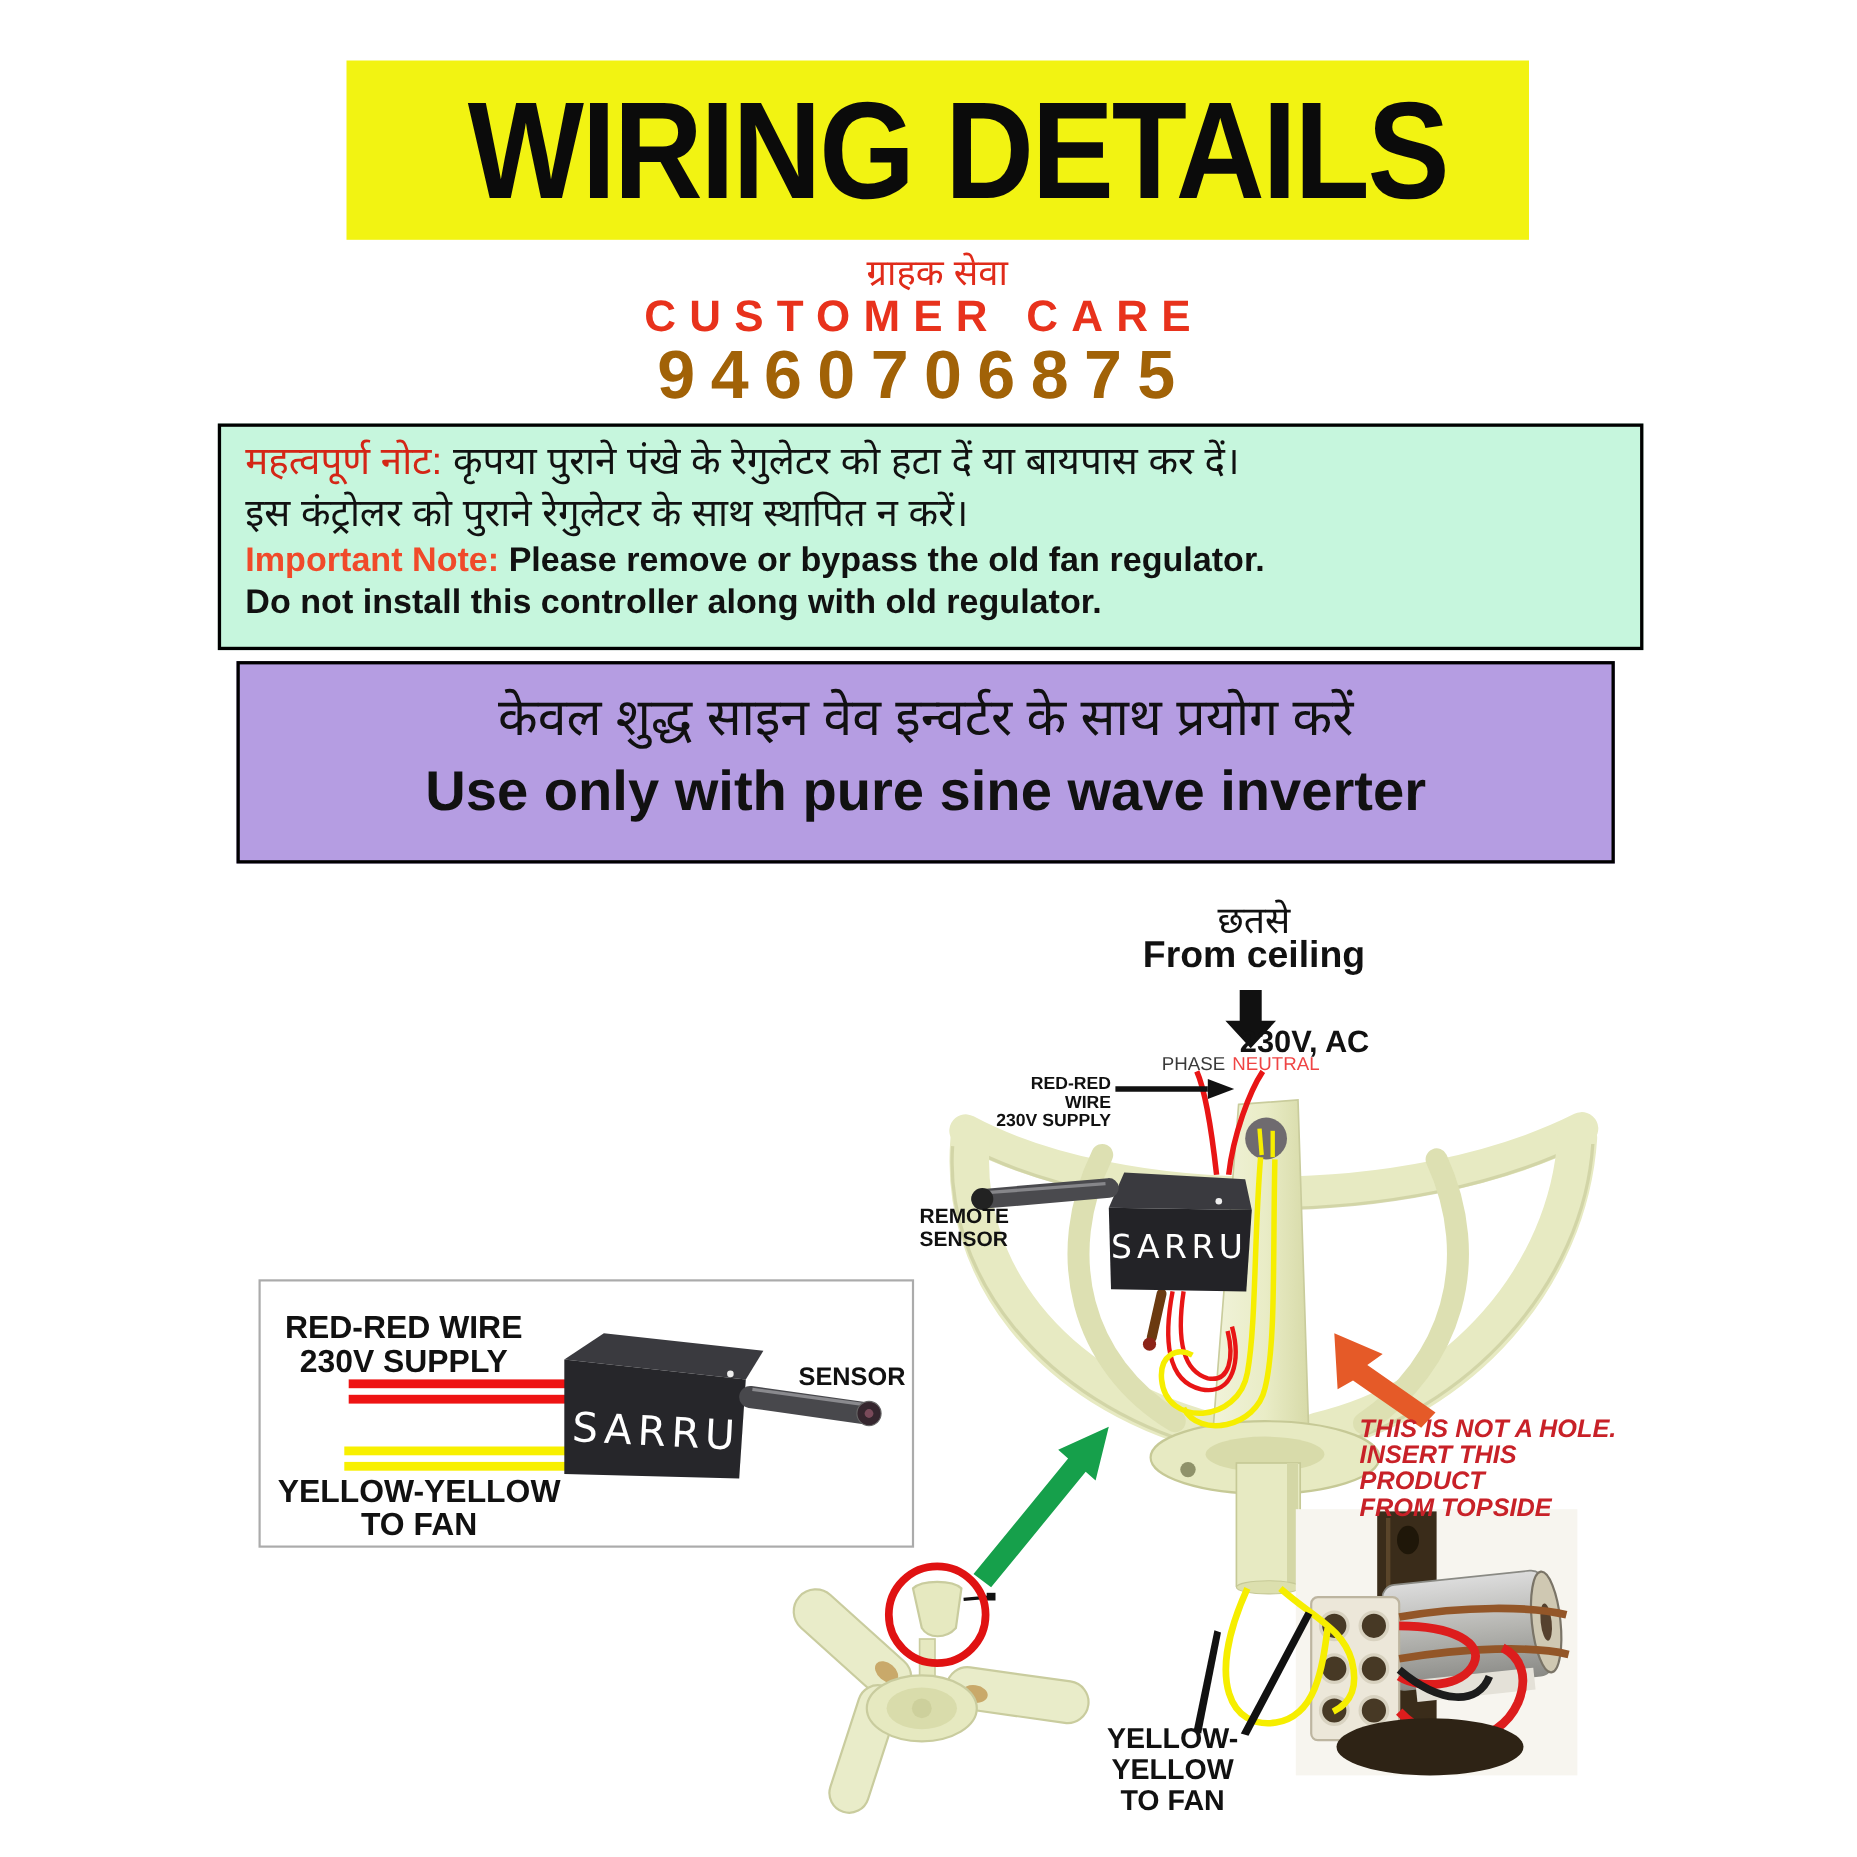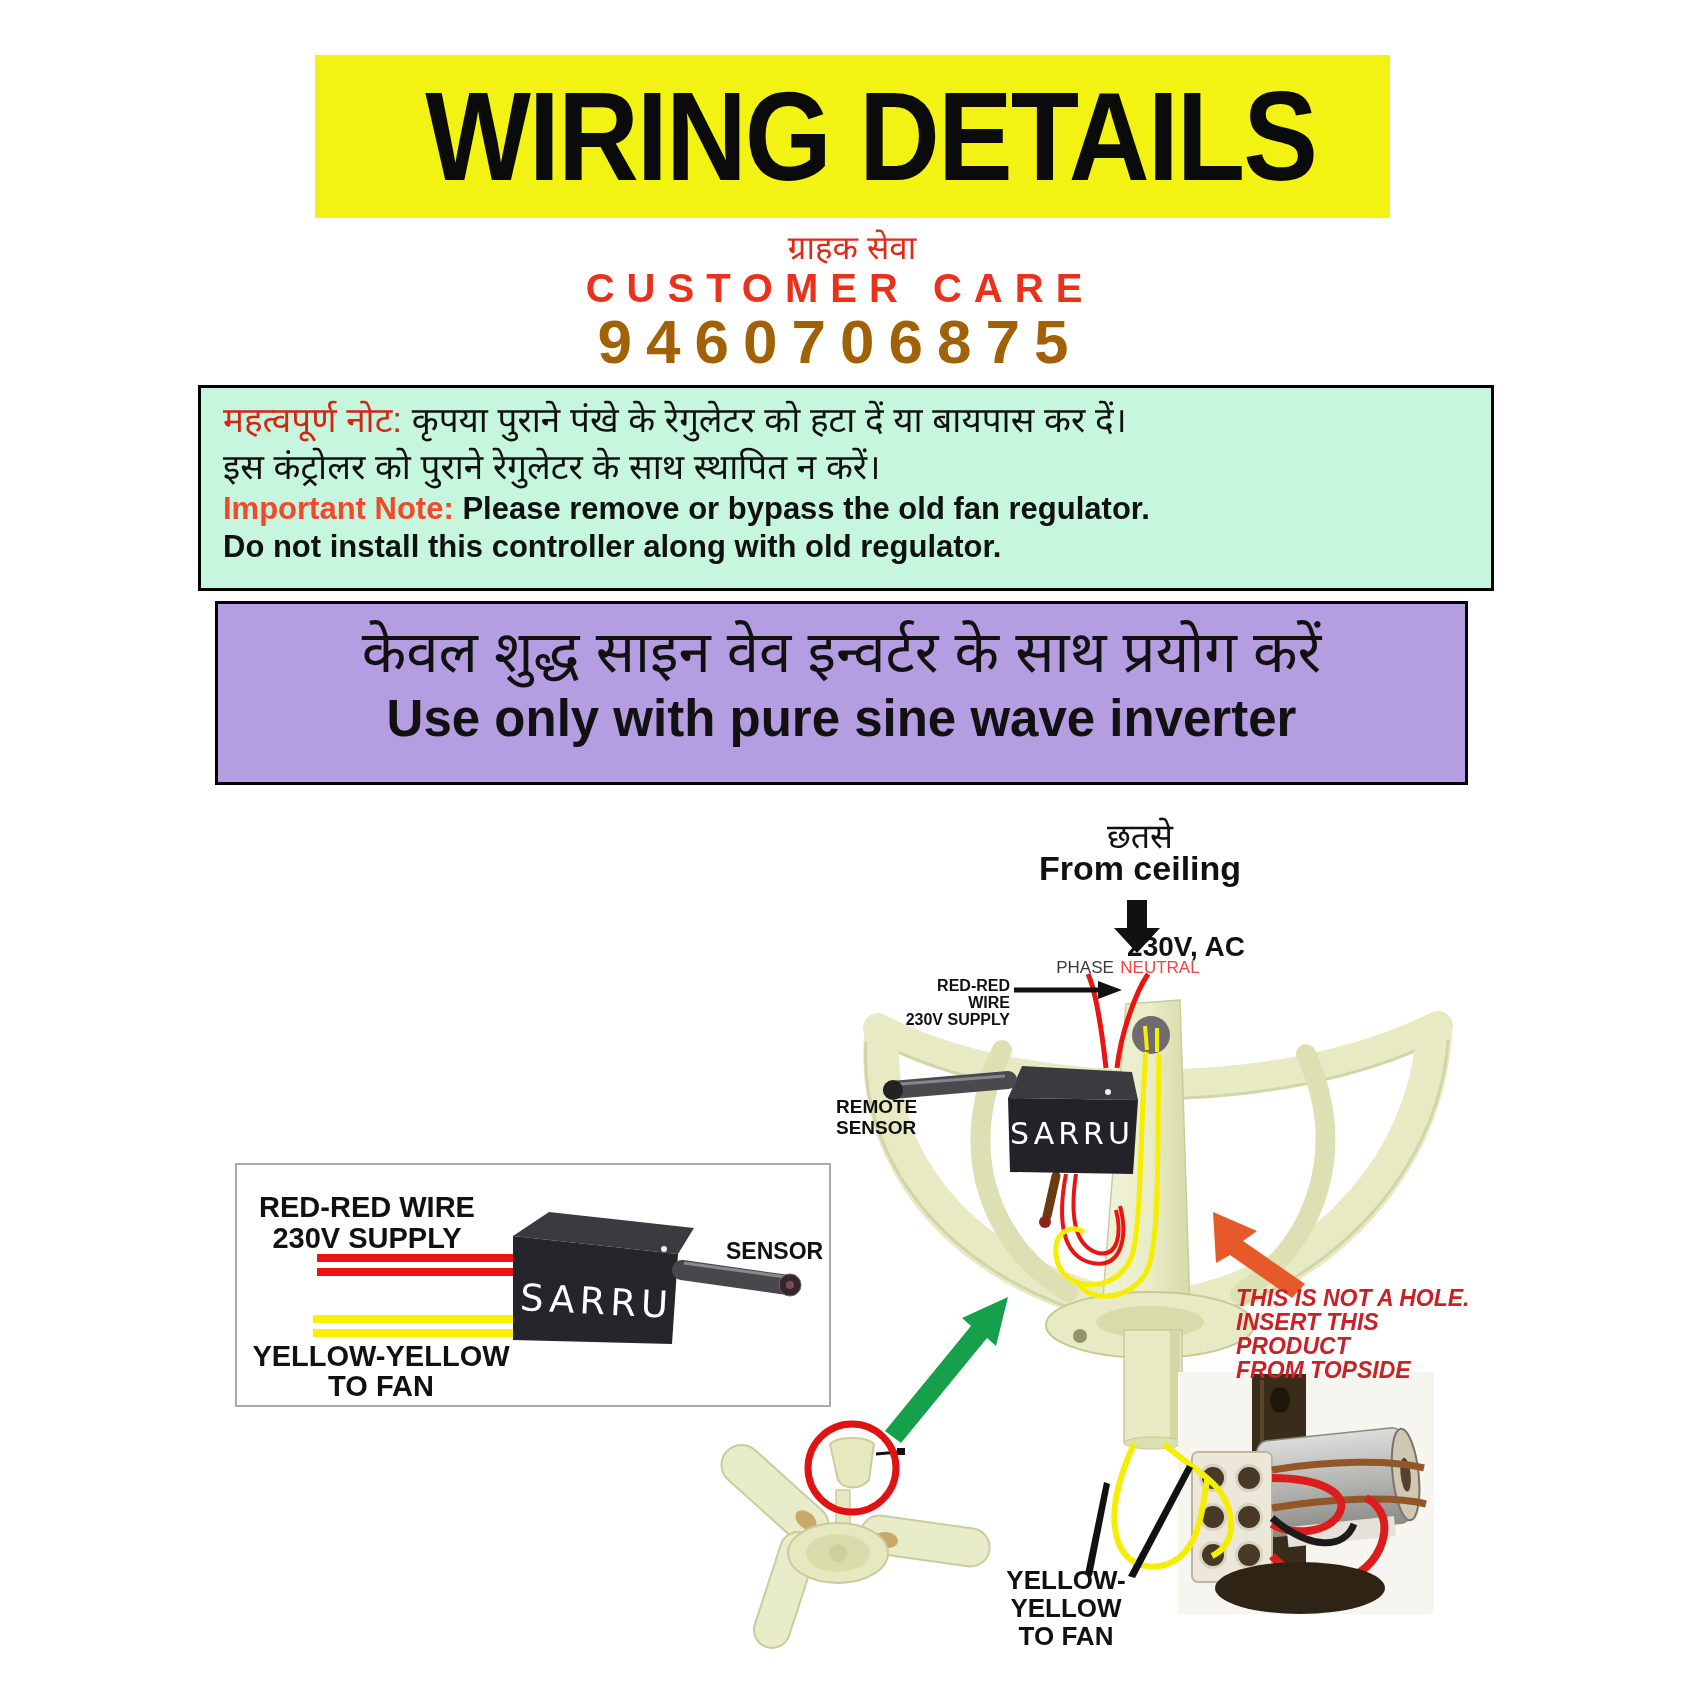--- a/index.html
+++ b/index.html
@@ -26,21 +26,21 @@
 
   #note-box{left:198px;top:385px;width:1296px;height:206px;background:var(--note_bg);
             border:3px solid #000;padding:8px 20px 0 22px;}
   .note-hi{font-size:35px;line-height:47px;white-space:nowrap;}
   .note-en{font-size:31px;line-height:38px;font-weight:bold;white-space:nowrap;}
   .red-label{color:var(--deep_red);}
   .orange-label{color:var(--orange_red);}
 
   #inverter-box{left:215px;top:601px;width:1253px;height:184px;background:var(--inverter_bg);
                 border:3px solid #000;text-align:center;}
-  #inverter-box .hi{font-size:58px;line-height:76px;margin-top:10px;white-space:nowrap;}
+  #inverter-box .hi{font-size:47px;line-height:76px;margin-top:10px;white-space:nowrap;}
   #inverter-box .en{font-size:51px;line-height:58px;font-weight:bold;white-space:nowrap;}
 
   #inset-box{left:235px;top:1163px;width:596px;height:244px;background:#fff;border:2px solid #ababab;}
 
   .lbl{position:absolute;color:#111;}
   #lbl-ceiling-hi{left:1040px;top:812px;width:200px;font-size:34px;}
   #lbl-ceiling-en{left:1020px;top:849px;width:240px;font-size:34px;font-weight:bold;}
   #lbl-voltage{left:1096px;top:931px;width:180px;font-size:28px;font-weight:bold;}
   #lbl-phase{left:1048px;top:958px;width:74px;font-size:17px;color:#3a3a3a;}
   #lbl-neutral{left:1118px;top:958px;width:84px;font-size:17px;color:#ef4444;text-align:center;}

